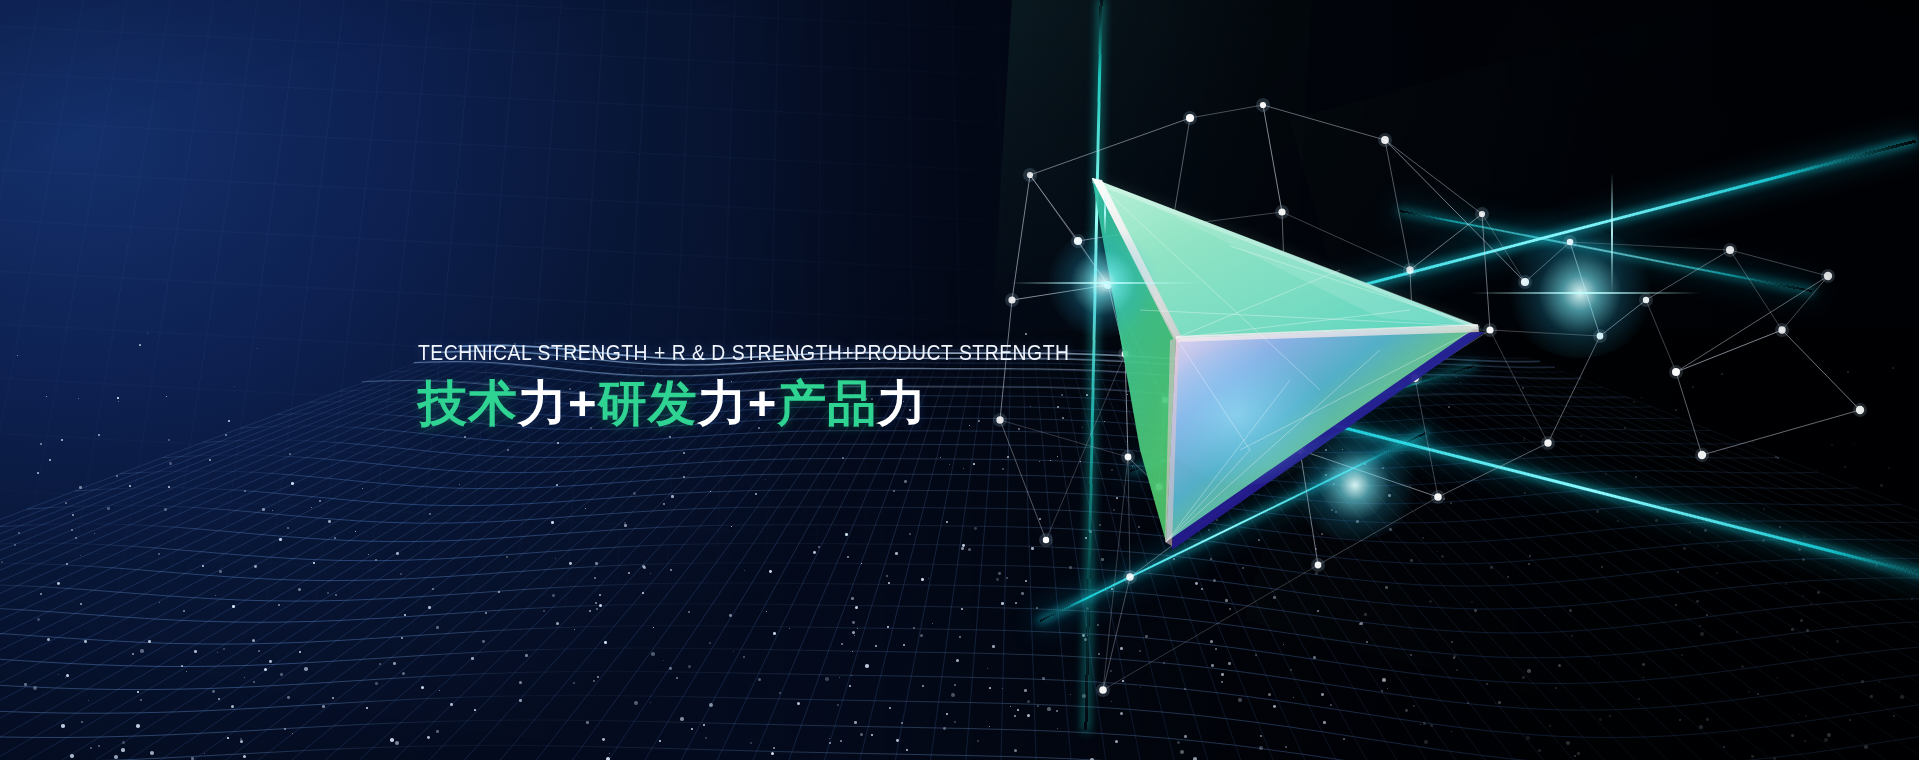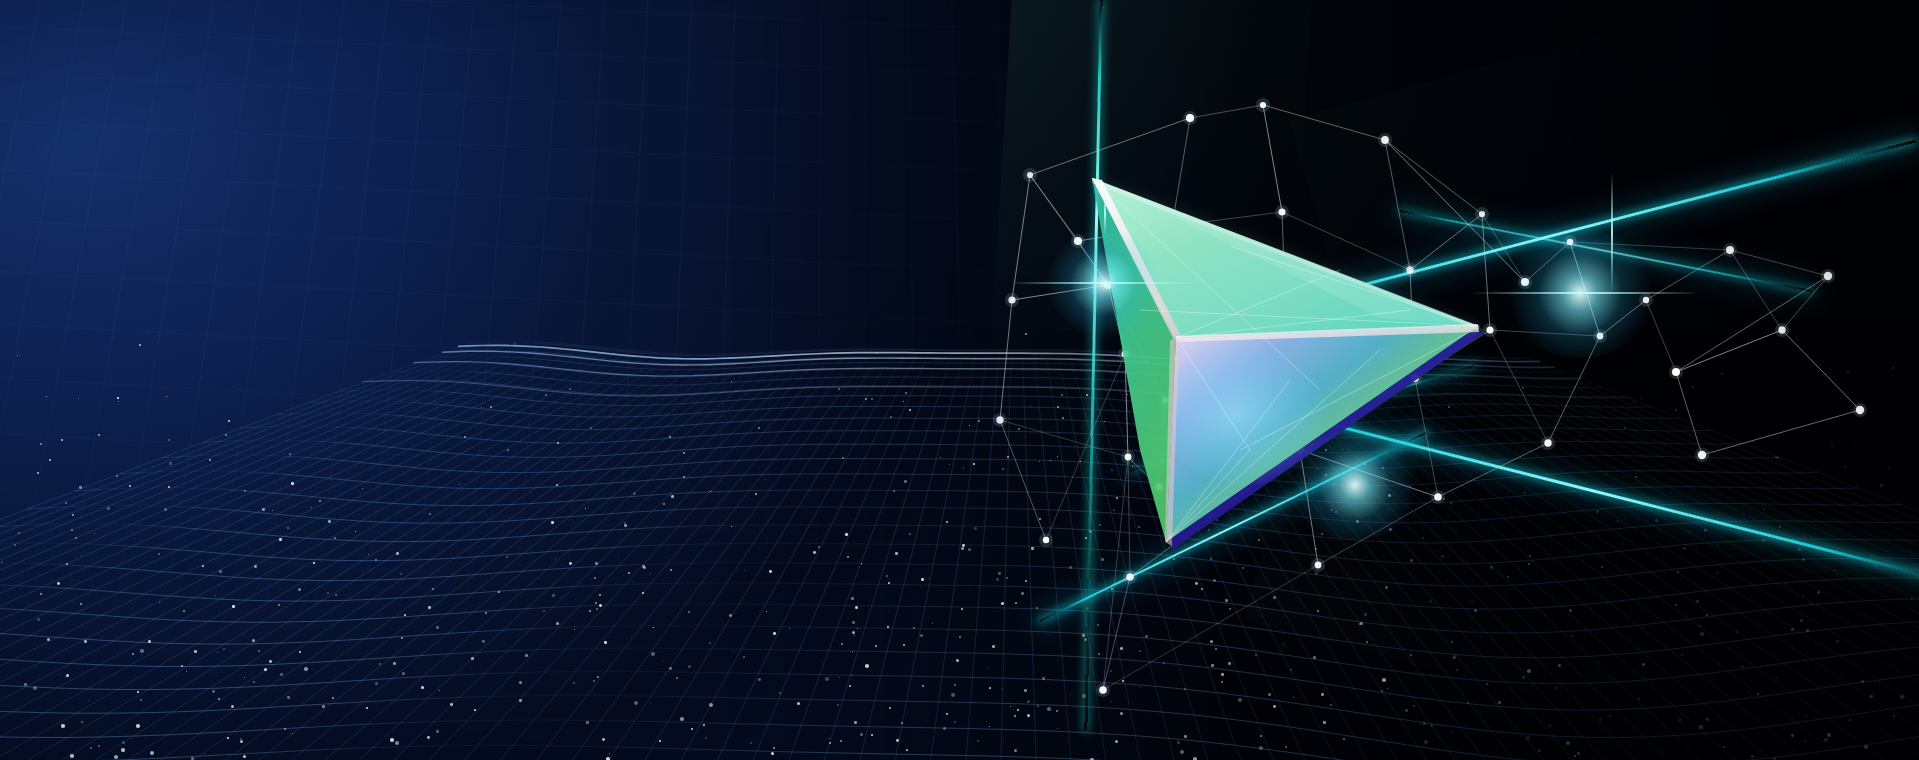--- a/index.html
+++ b/index.html
@@ -1180,15 +1180,19 @@
   </svg>
 
   <div class="flare flare-a"></div>
   <div class="flare flare-b"></div>
   <div class="flare flare-c"></div>
   <div class="flare-streak fs-1"></div>
   <div class="flare-streak fs-2"></div>
   <div class="flare-streak fs-3"></div>
   <div class="flare-streak fs-4"></div>
 
+  <div class="copy">
+    <div class="eng">TECHNICAL STRENGTH + R &amp; D STRENGTH+PRODUCT STRENGTH</div>
+    <div class="cn" id="cn-title"><span class="g">技术</span><span class="w">力</span><span class="w">+</span><span class="g">研发</span><span class="w">力</span><span class="w">+</span><span class="g">产品</span><span class="w">力</span></div>
+  </div>
 
   <div class="vignette"></div>
 </div>
 
 </body></html>

